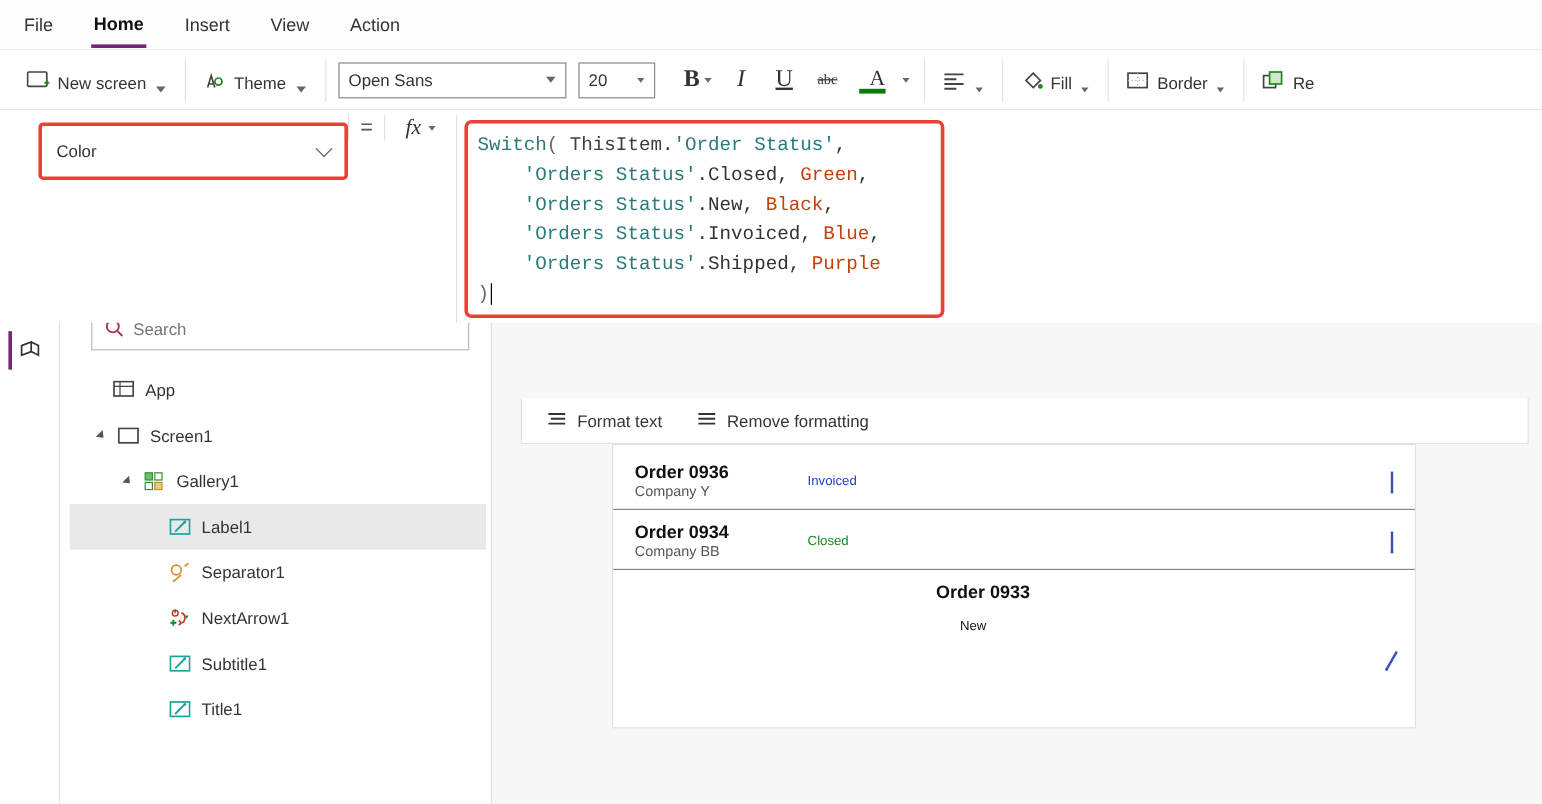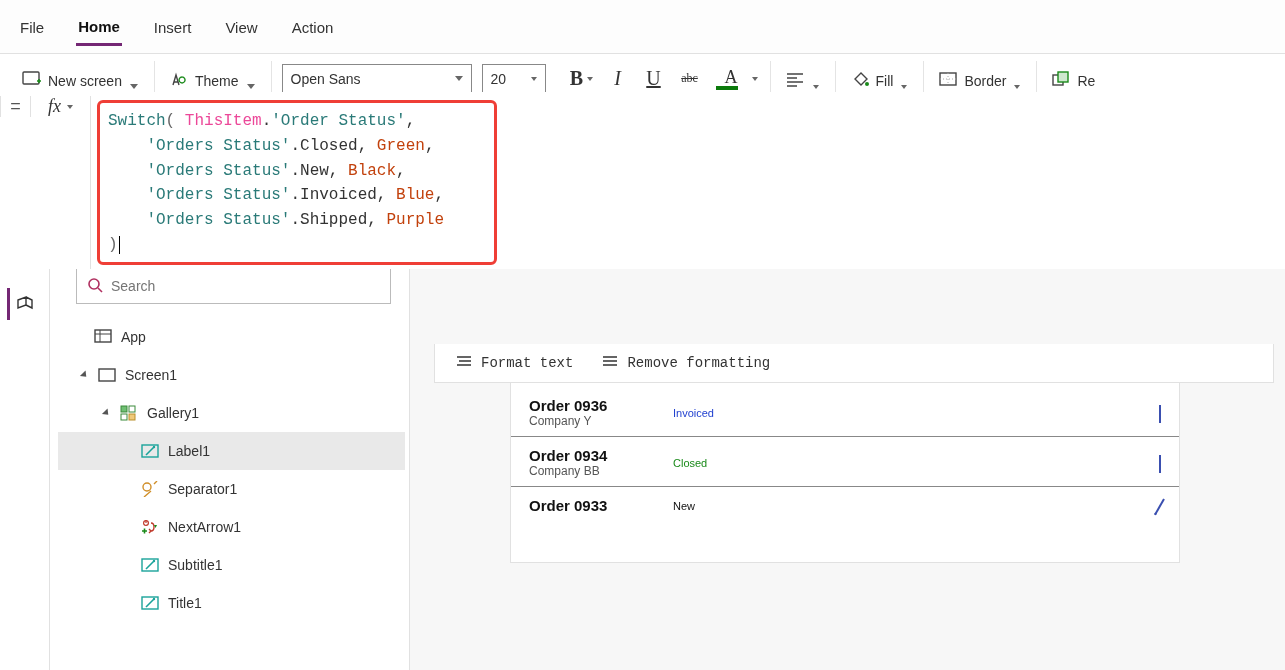--- a/index.html
+++ b/index.html
@@ -11,21 +11,21 @@
     width: 1285px;
     height: 670px;
     overflow: hidden;
     position: relative;
   }
 
   
   .menubar {
     display: flex;
     align-items: center;
-    height: 54px;
+    height: 42px;
     padding: 0 18px;
     gap: 30px;
     border-bottom: 1px solid #e1e1e1;
     background: #fdfdfd;
   }
   .menubar .item {
     font-size: 15px;
     color: #333;
     cursor: pointer;
     padding: 10px 2px 8px;
@@ -153,21 +153,21 @@
     padding: 6px 8px 4px;
     width: 400px;
     font-family: Consolas, "Courier New", monospace;
     font-size: 16px;
     line-height: 1.55;
     white-space: pre;
     color: #333;
   }
   .tok-func { color: #2a7a78; }
   .tok-paren { color: #666; }
-  .tok-id { color: #ec4899; }
+  .tok-id { color: #404040; }
   .tok-str { color: #2a7a78; }
   .tok-lit { color: #c2410c; }
   .caret {
     display: inline-block;
     width: 1px; height: 18px;
     background: #000;
     vertical-align: middle;
     margin-left: 1px;
   }
 
@@ -281,21 +281,20 @@
     top: 240px;
     left: 24px;
     display: flex;
     align-items: center;
     gap: 28px;
     background: #fff;
     padding: 10px 20px;
     border: 1px solid #e1e1e1;
     border-top: none;
     width: 840px;
-    font-family: Liberation Mono, monospace;
   }
   .format-bar .fb-item {
     display: flex; align-items: center; gap: 8px;
     color: #333; cursor: pointer;
   }
 
   .gallery {
     position: absolute;
     top: 278px;
     left: 100px;
@@ -304,21 +303,21 @@
     border: 1px solid #e1e1e1;
     padding: 4px 0 40px;
   }
   .g-row {
     display: flex;
     align-items: center;
     padding: 10px 18px 8px;
     border-bottom: 1px solid #888;
     gap: 14px;
   }
-  .g-row.last { border-bottom: none; }
+  .g-row.last { border-bottom: none; flex-direction: column; }
   .g-left {
     width: 130px;
   }
   .g-title { font-weight: 700; font-size: 15px; color: #111; }
   .g-sub { font-size: 12px; color: #555; }
   .g-status {
     width: 90px;
     font-size: 11px;
   }
   .st-invoiced { color: #1f3fcf; }
@@ -456,20 +455,26 @@
             <rect x="2" y="5" width="10" height="10" fill="none" stroke="#444" stroke-width="1.4"></rect>
             <rect x="7" y="2" width="10" height="10" fill="#cfe8cf" stroke="#1a8a1a" stroke-width="1.4"></rect>
           </svg>
       </span>
       <span>Re</span>
     </div>
   </div>
 </div>
 
 <div class="propbar-overlay">
+  <div class="prop-select-wrap">
+    <div class="prop-select">
+      <span>Color</span>
+      <span class="chev"></span>
+    </div>
+  </div>
   <div class="equals">=</div>
   <div class="fx">
     <span>fx</span>
     <span class="chev-down sm"></span>
   </div>
   <div class="formula-wrap">
     <div class="formula-box"><span class="tok-func">Switch</span><span class="tok-paren">(</span><span class="tok-id"> ThisItem</span><span>.</span><span class="tok-str">'Order Status'</span><span>,</span>
 <span>    </span><span class="tok-str">'Orders Status'</span><span>.Closed, </span><span class="tok-lit">Green</span><span>,</span>
 <span>    </span><span class="tok-str">'Orders Status'</span><span>.New, </span><span class="tok-lit">Black</span><span>,</span>
 <span>    </span><span class="tok-str">'Orders Status'</span><span>.Invoiced, </span><span class="tok-lit">Blue</span><span>,</span>

